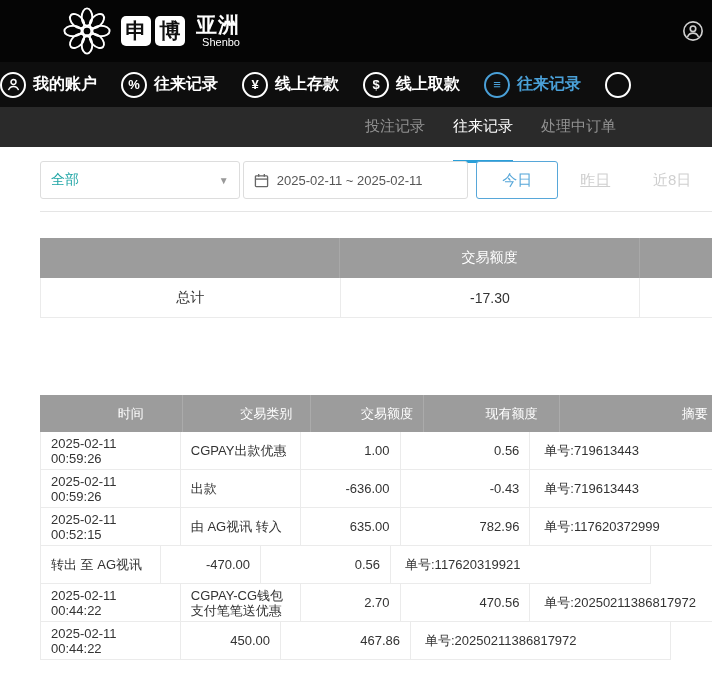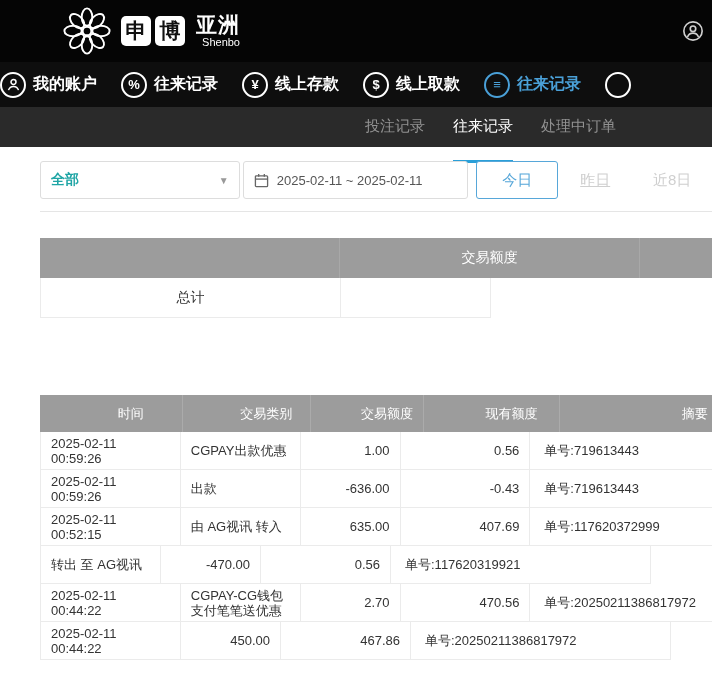--- a/index.html
+++ b/index.html
@@ -30,21 +30,21 @@
 
   
   .subnav { height:40px; background:#2a2a2a; display:flex; padding-left:365px; gap:28px; }
   .subtab { height:56px; line-height:38px; font-size:15px; color:#929292; cursor:pointer;
     border-bottom:3px solid transparent; white-space:nowrap; }
   .subtab.active { color:#fff; border-bottom-color:#2a9fd8; }
 
   
   .filters { margin:14px 0 0 40px; display:flex; height:38px; }
   .dropdown { width:200px; border:1px solid #ddd; border-radius:3px; display:flex;
-    align-items:center; justify-content:space-between; padding:0 10px; background:#fff; cursor:pointer;font-weight:bold; }
+    align-items:center; justify-content:space-between; padding:0 10px; background:#fff; cursor:pointer; }
   .dropdown-value { color:#1fa5a5; font-size:14px; }
   .caret { color:#999; font-size:10px; }
   .datepicker { width:226px; margin-left:3px; border:1px solid #ddd; border-radius:3px;
     display:flex; align-items:center; gap:8px; padding:0 10px; background:#fff; cursor:pointer; }
   .date-text { color:#555; font-size:13px; white-space:nowrap; }
   .btn { height:38px; background:#fff; font-size:15px; cursor:pointer; }
   .btn-today { width:82px; margin-left:8px; border:1px solid #57a7d9; border-radius:3px; color:#57a7d9; }
   .btn-ghost { border:none; color:#cfcfcf; }
   .btn-yday { width:74px;text-decoration:underline; }
   .btn-8day { width:80px; }
@@ -178,20 +178,21 @@
 
 <div class="clip sum-wrap">
   <div class="sum-table">
     <div class="sum-header">
       <div class="sum-hcell w300"></div>
       <div class="sum-hcell w300">交易额度</div>
       <div class="sum-hcell w150"></div>
     </div>
     <div class="sum-row">
       <div class="sum-cell w300">总计</div>
+      <div class="sum-cell w300">-17.30</div>
       <div class="sum-cell w150"></div>
     </div>
   </div>
 </div>
 
 <div class="clip tbl-wrap">
   <div class="tbl">
     <div class="thead">
       <div class="th c1">时间</div>
       <div class="th c2">交易类别</div>
@@ -211,21 +212,21 @@
       <div class="c c1">2025-02-11 00:59:26</div>
       <div class="c c2">出款</div>
       <div class="c c3">-636.00</div>
       <div class="c c4">-0.43</div>
       <div class="c c5">单号:719613443</div>
     </div>
     <div class="trow">
       <div class="c c1">2025-02-11 00:52:15</div>
       <div class="c c2">由 AG视讯 转入</div>
       <div class="c c3">635.00</div>
-      <div class="c c4">407.69</div>
+      <div class="c c4">782.96</div>
       <div class="c c5">单号:117620372999</div>
     </div>
     <div class="trow">
       <div class="c c2">转出 至 AG视讯</div>
       <div class="c c3">-470.00</div>
       <div class="c c4">0.56</div>
       <div class="c c5">单号:117620319921</div>
     </div>
     <div class="trow">
       <div class="c c1">2025-02-11 00:44:22</div>

